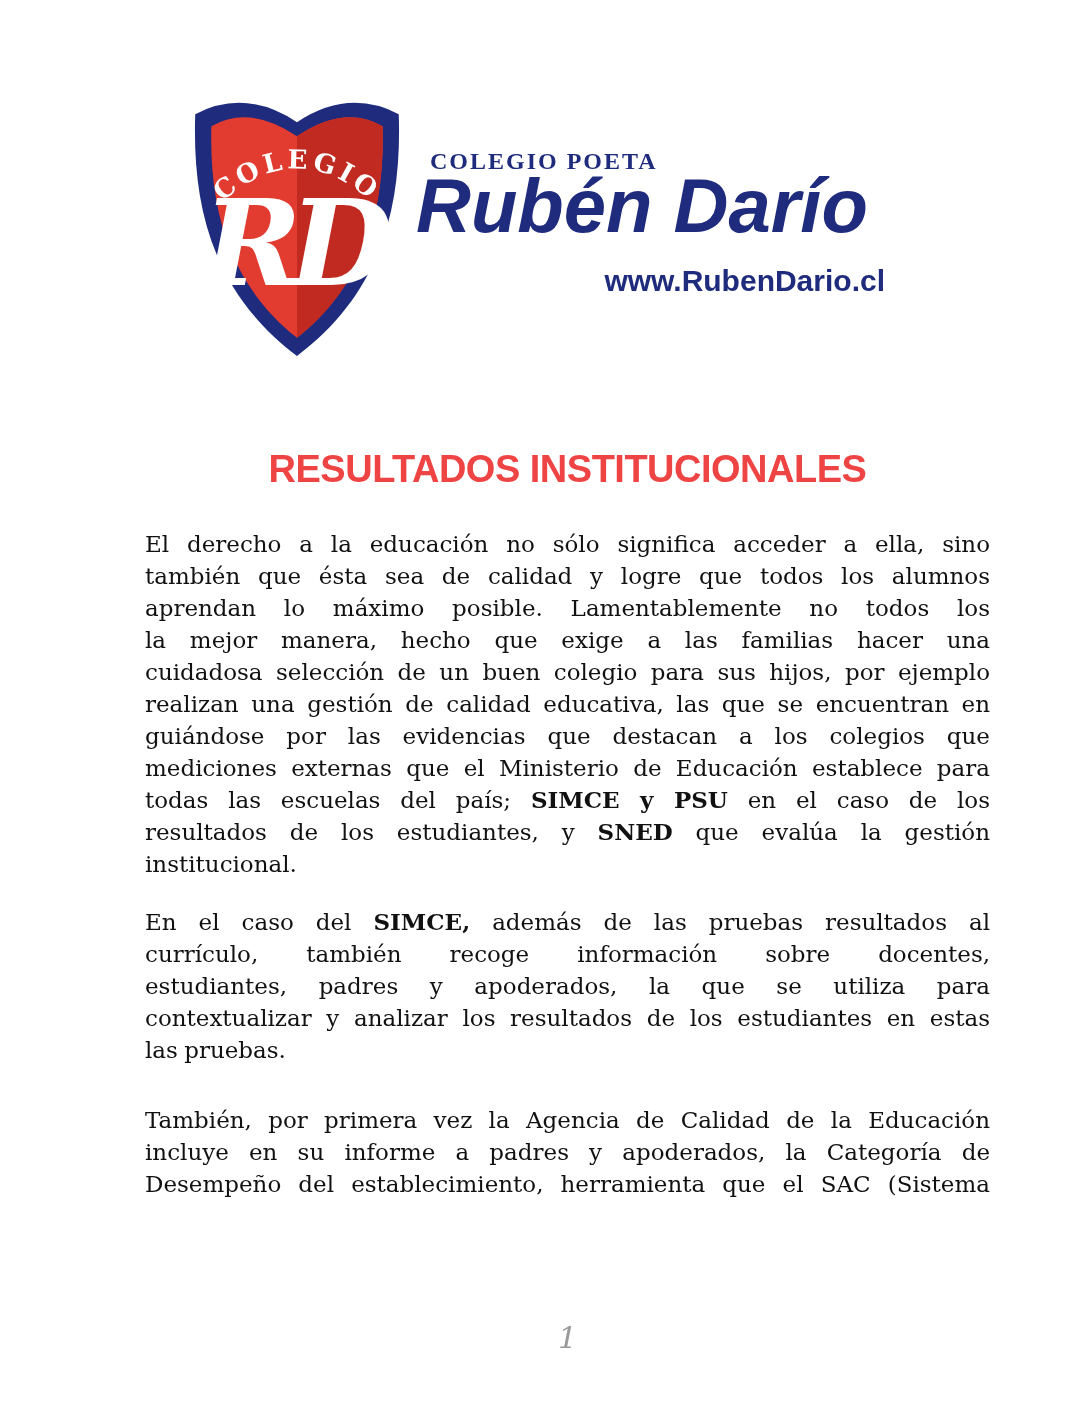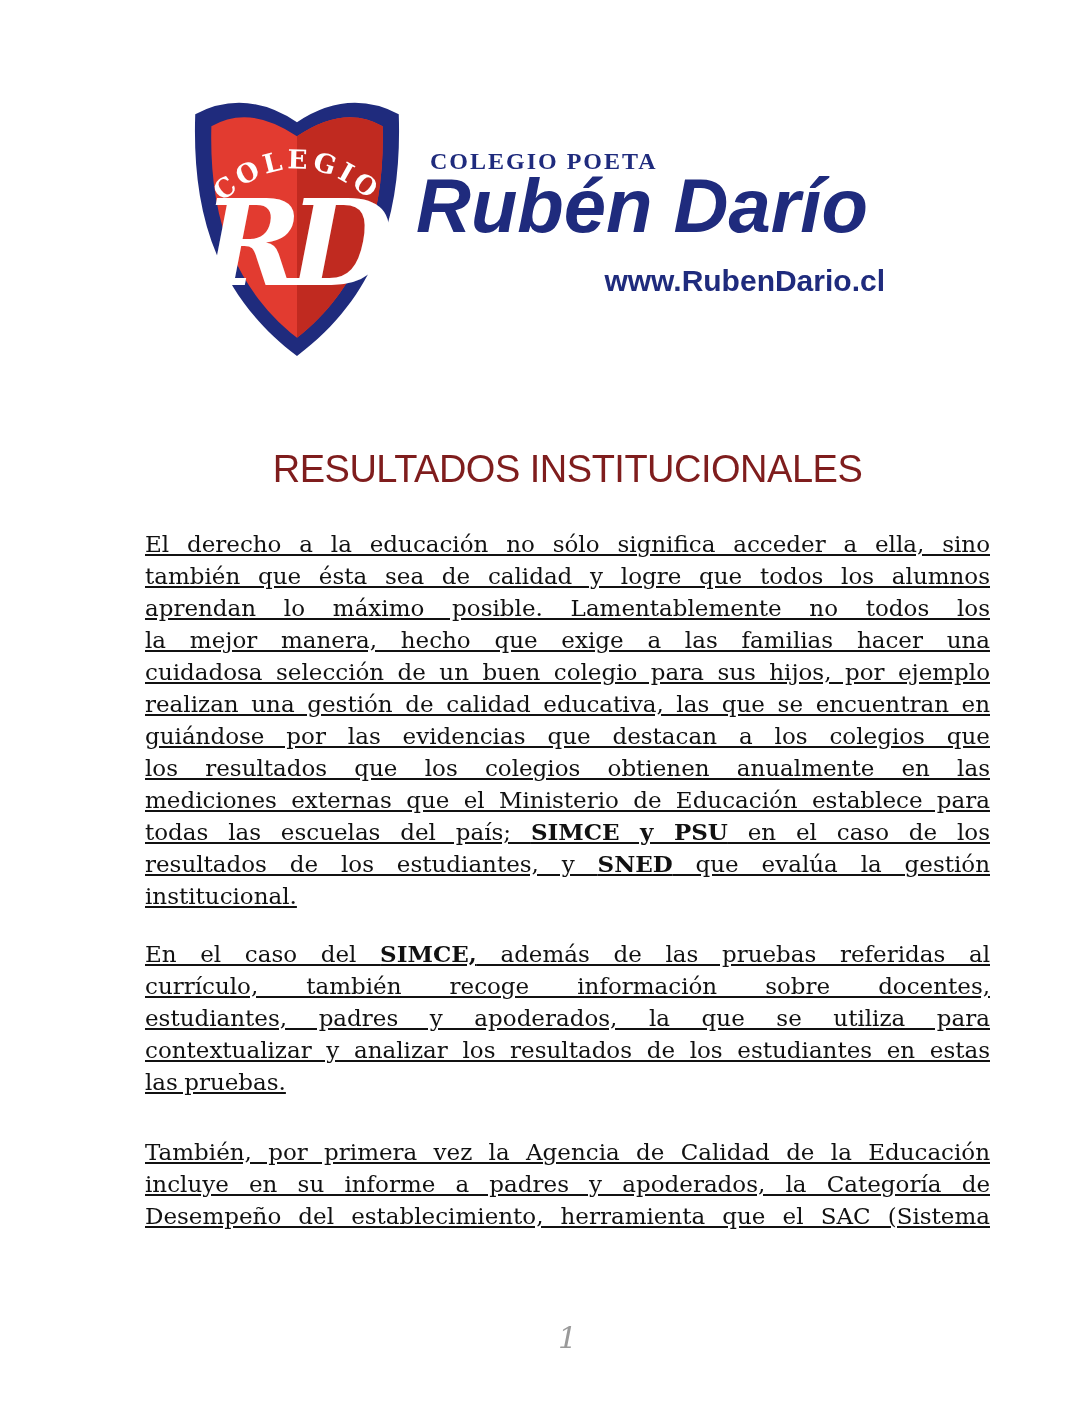--- a/index.html
+++ b/index.html
@@ -40,31 +40,31 @@
     text-align: right;
     font-family: "Liberation Sans", sans-serif;
     font-size: 30px; color: #1f2b7d; font-weight: bold;
   }
 
   
   .doc-title {
     position: absolute; left: 145px; top: 448px; width: 845px;
     margin: 0; text-align: center;
     font-family: "Liberation Sans", sans-serif;
-    font-weight: normal; font-size: 38px; letter-spacing: -0.5px;
-    color: #7f1d1d;
+    font-weight: bold; font-size: 38px; letter-spacing: -0.5px;
+    color: #ef4444;
   }
 
   
   .content {
     position: absolute; left: 145px; top: 528px; width: 845px;
     font-size: 23px; line-height: 32px; color: #111;
     word-spacing: -1px;
   }
-  .para { margin: 0 0 26px 0; text-decoration: underline; }
+  .para { margin: 0 0 26px 0; }
   .para:nth-child(2) { margin-bottom: 38px; }
   .para:last-child { margin-bottom: 0; }
   .line { height: 32px; text-align: justify; }
   .line.just { text-align-last: justify; }
   .line b { font-weight: bold; }
 
   
   .page-number {
     position: absolute; left: 145px; top: 1320px; width: 845px;
     text-align: center;
@@ -101,28 +101,27 @@
 
   <div class="content" id="paragraphs">
       <div class="para">
         <div class="line just"><span>El derecho a la educación no sólo significa acceder a ella, sino</span></div>
         <div class="line just"><span>también que ésta sea de calidad y logre que todos los alumnos</span></div>
         <div class="line just"><span>aprendan lo máximo posible. Lamentablemente no todos los</span></div>
         <div class="line just"><span>la mejor manera, hecho que exige a las familias hacer una</span></div>
         <div class="line just"><span>cuidadosa selección de un buen colegio para sus hijos, por ejemplo</span></div>
         <div class="line just"><span>realizan una gestión de calidad educativa, las que se encuentran en</span></div>
         <div class="line just"><span>guiándose por las evidencias que destacan a los colegios que</span></div>
-        <div class="line just"><span>los resultados que los colegios obtienen anualmente en las</span></div>
         <div class="line just"><span>mediciones externas que el Ministerio de Educación establece para</span></div>
         <div class="line just"><span>todas las escuelas del país; </span><b>SIMCE y PSU</b><span> en el caso de los</span></div>
         <div class="line just"><span>resultados de los estudiantes, y </span><b>SNED</b><span> que evalúa la gestión</span></div>
         <div class="line"><span>institucional.</span></div>
       </div>
       <div class="para">
-        <div class="line just"><span>En el caso del </span><b>SIMCE,</b><span> además de las pruebas referidas al</span></div>
+        <div class="line just"><span>En el caso del </span><b>SIMCE,</b><span> además de las pruebas resultados al</span></div>
         <div class="line just"><span>currículo, también recoge información sobre docentes,</span></div>
         <div class="line just"><span>estudiantes, padres y apoderados, la que se utiliza para</span></div>
         <div class="line just"><span>contextualizar y analizar los resultados de los estudiantes en estas</span></div>
         <div class="line"><span>las pruebas.</span></div>
       </div>
       <div class="para">
         <div class="line just"><span>También, por primera vez la Agencia de Calidad de la Educación</span></div>
         <div class="line just"><span>incluye en su informe a padres y apoderados, la Categoría de</span></div>
         <div class="line just"><span>Desempeño del establecimiento, herramienta que el SAC (Sistema</span></div>
       </div>

